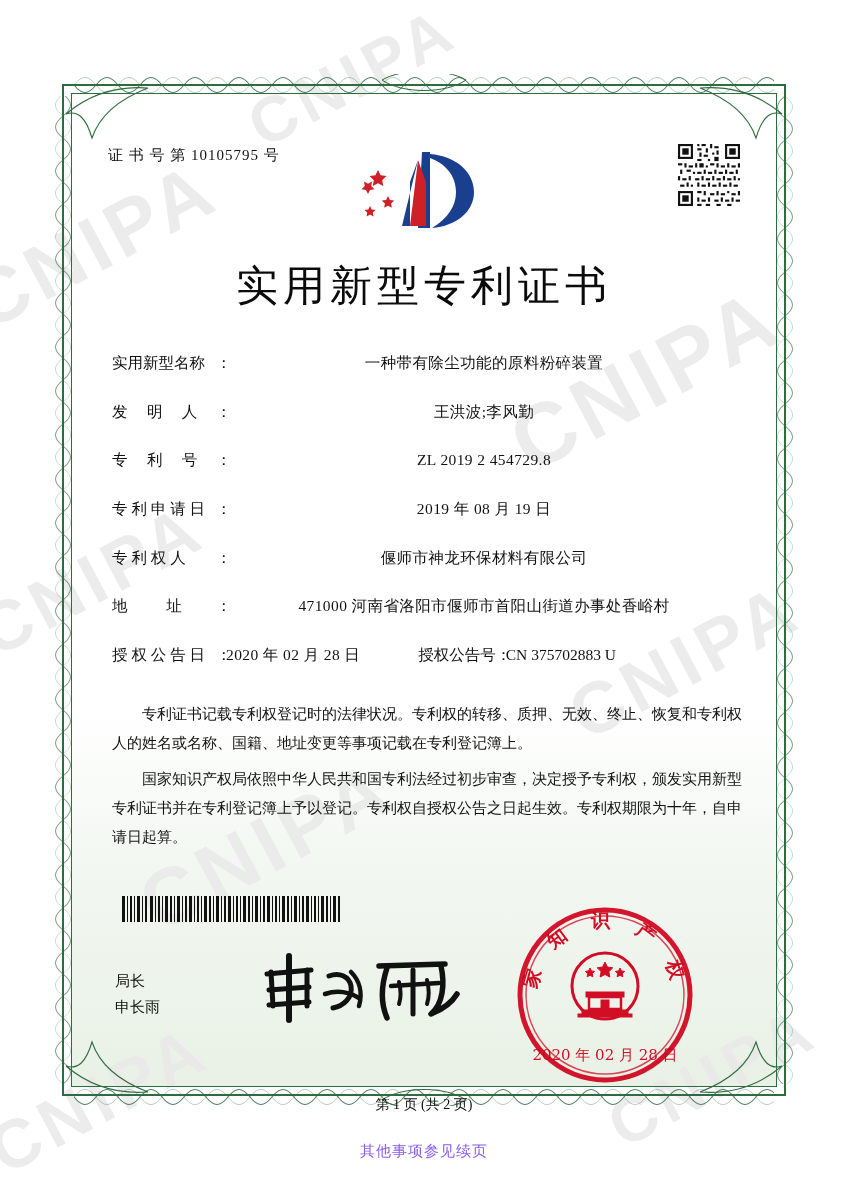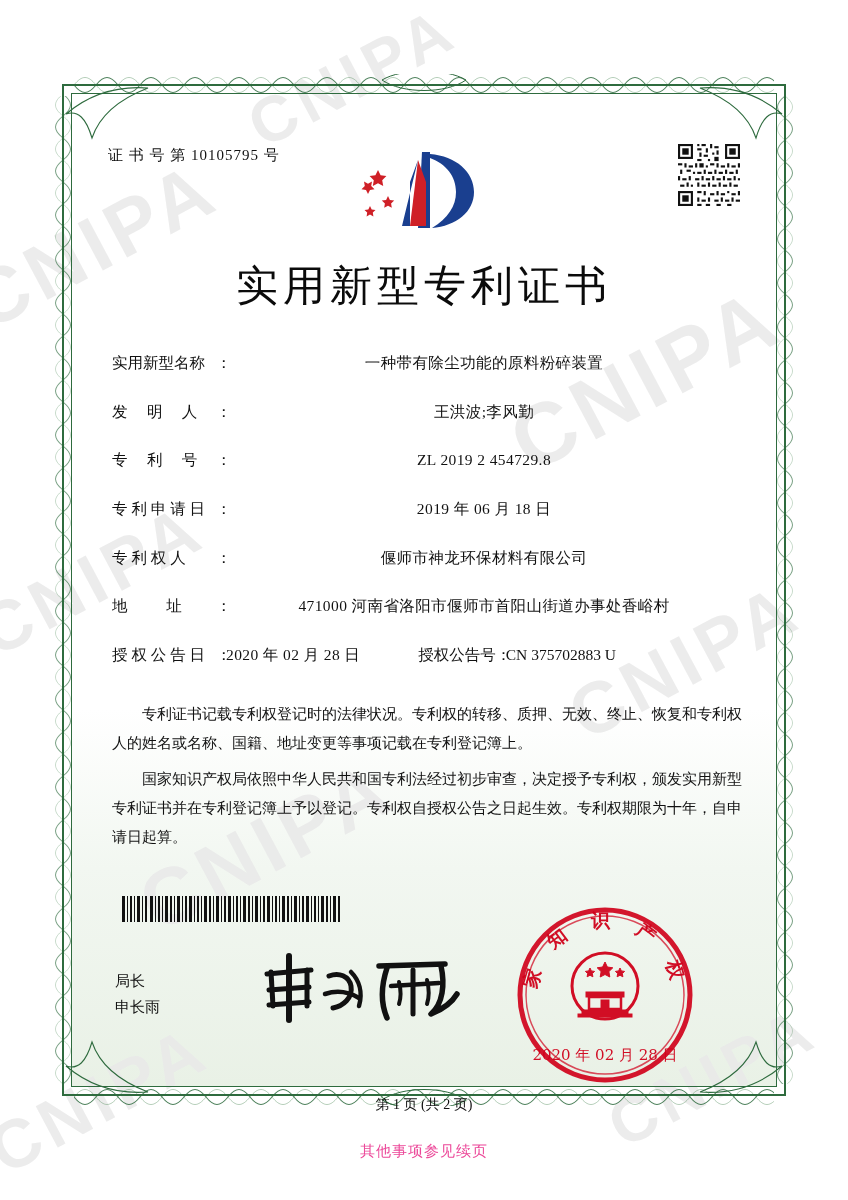--- a/index.html
+++ b/index.html
@@ -214,21 +214,21 @@
     z-index: 5;
   }
 
   .footnote {
     position: absolute;
     left: 0;
     right: 0;
     top: 1142px;
     text-align: center;
     font-size: 15px;
-    color: #ec4899;
+    color: #8b5cf6;
     letter-spacing: 1px;
     z-index: 5;
   }
 </style>
 </head>
 <body>
 
 <div class="page">
 
   <div class="page-bg-tint"></div>
@@ -410,21 +410,21 @@
 
       <div class="field-row">
         <span class="field-label">专　  利　  号</span>
         <span class="field-sep">：</span>
         <span class="field-value">ZL 2019 2 454729.8</span>
       </div>
 
       <div class="field-row">
         <span class="field-label">专 利 申 请 日</span>
         <span class="field-sep">：</span>
-        <span class="field-value">2019 年 06 月 18 日</span>
+        <span class="field-value">2019 年 08 月 19 日</span>
       </div>
 
       <div class="field-row">
         <span class="field-label">专 利 权 人</span>
         <span class="field-sep">：</span>
         <span class="field-value">偃师市神龙环保材料有限公司</span>
       </div>
 
       <div class="field-row">
         <span class="field-label">地　    　  址</span>

